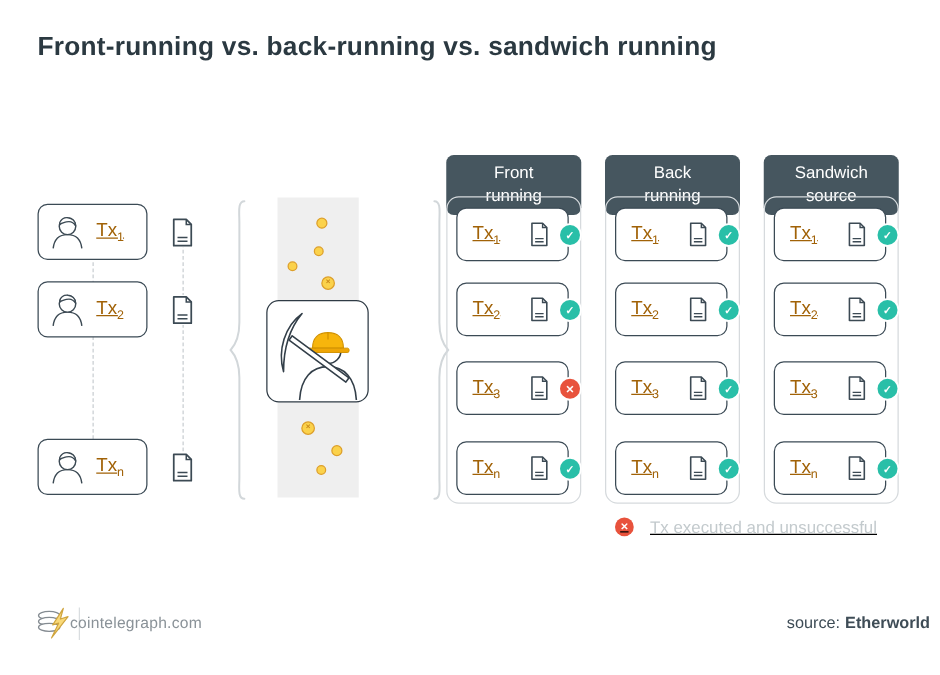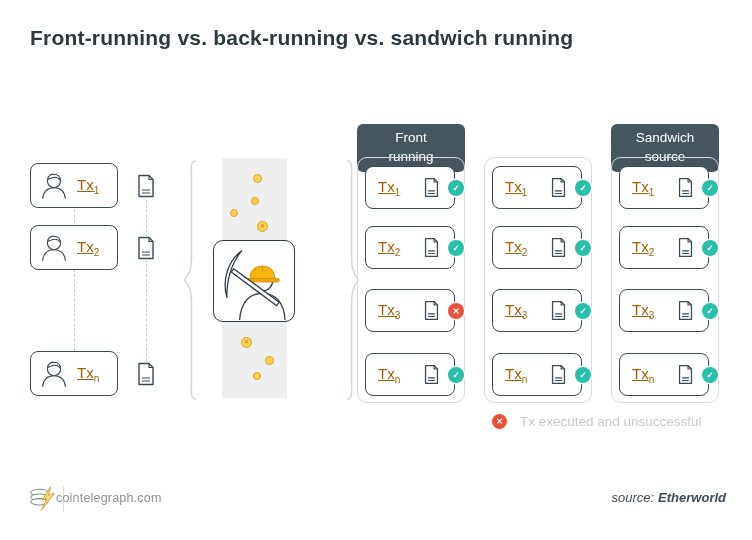--- a/index.html
+++ b/index.html
@@ -56,43 +56,44 @@
   .row0{top:8px}.row1{top:68px}.row2{top:131px}.row3{top:195px}
   .badge{position:absolute;right:-10px;top:50%;transform:translateY(-50%);width:16px;
     height:16px;border-radius:50%;display:flex;align-items:center;justify-content:center;
     color:#fff;font-size:8.5px;font-weight:bold;z-index:3;box-shadow:0 0 0 1.5px #fff;}
   .success{background:#29bfa8;}
   .fail{background:#e8523c;}
   .badge.success::after,.legend-badge.success::after{content:"✓";}
   .badge.fail::after,.legend-badge.fail::after{content:"✕";}
 
   
-  .legend{position:absolute;left:492px;top:407px;}
+  .legend{position:absolute;left:492px;top:407px;text-decoration:underline;}
   .legend-row{display:flex;align-items:center;gap:13px;height:29px;}
   .legend-badge{width:15px;height:15px;border-radius:50%;color:#fff;font-size:8px;
     font-weight:bold;display:flex;align-items:center;justify-content:center;flex:0 0 auto;}
   .legend-label{font-size:13.5px;color:#c3cacd;}
 
   
   .logo{position:absolute;left:28px;top:484px;width:34px;height:30px;}
   .footer-divider{position:absolute;left:63px;top:486px;width:1px;height:26px;background:#d9dde0;}
   .brand{position:absolute;left:56px;top:491px;font-size:12.5px;color:#8a9298;letter-spacing:.2px;}
-  .source{position:absolute;right:26px;top:490px;font-size:13px;font-style:italic;color:#3e4c56;}
+  .source{position:absolute;right:8px;top:490px;font-size:13px;color:#3e4c56;}
   .source .src-name{font-weight:bold;margin-left:4px;}
 
   svg{display:block;}
 </style>
 </head>
 <body>
 
 <div class="stage">
 
   <div class="title">Front-running vs. back-running vs. sandwich running</div>
 
   <div class="col-header h0">Front running</div>
+  <div class="col-header h1">Back running</div>
   <div class="col-header h2">Sandwich source</div>
 
   <div class="dash dash-users"></div>
   <div class="dash dash-docs"></div>
 
   <div class="user-card u0">
     <span>
       <svg width="30" height="29" viewBox="0 0 34 32">
         <path d="M4,31 C5,22 10,18.5 17,18.5 C24,18.5 29,22 30,31" fill="#fff" stroke="#3c4a54" stroke-width="1.3"></path>
         <circle cx="17" cy="11" r="7.5" fill="#fff" stroke="#3c4a54" stroke-width="1.3"></circle>

